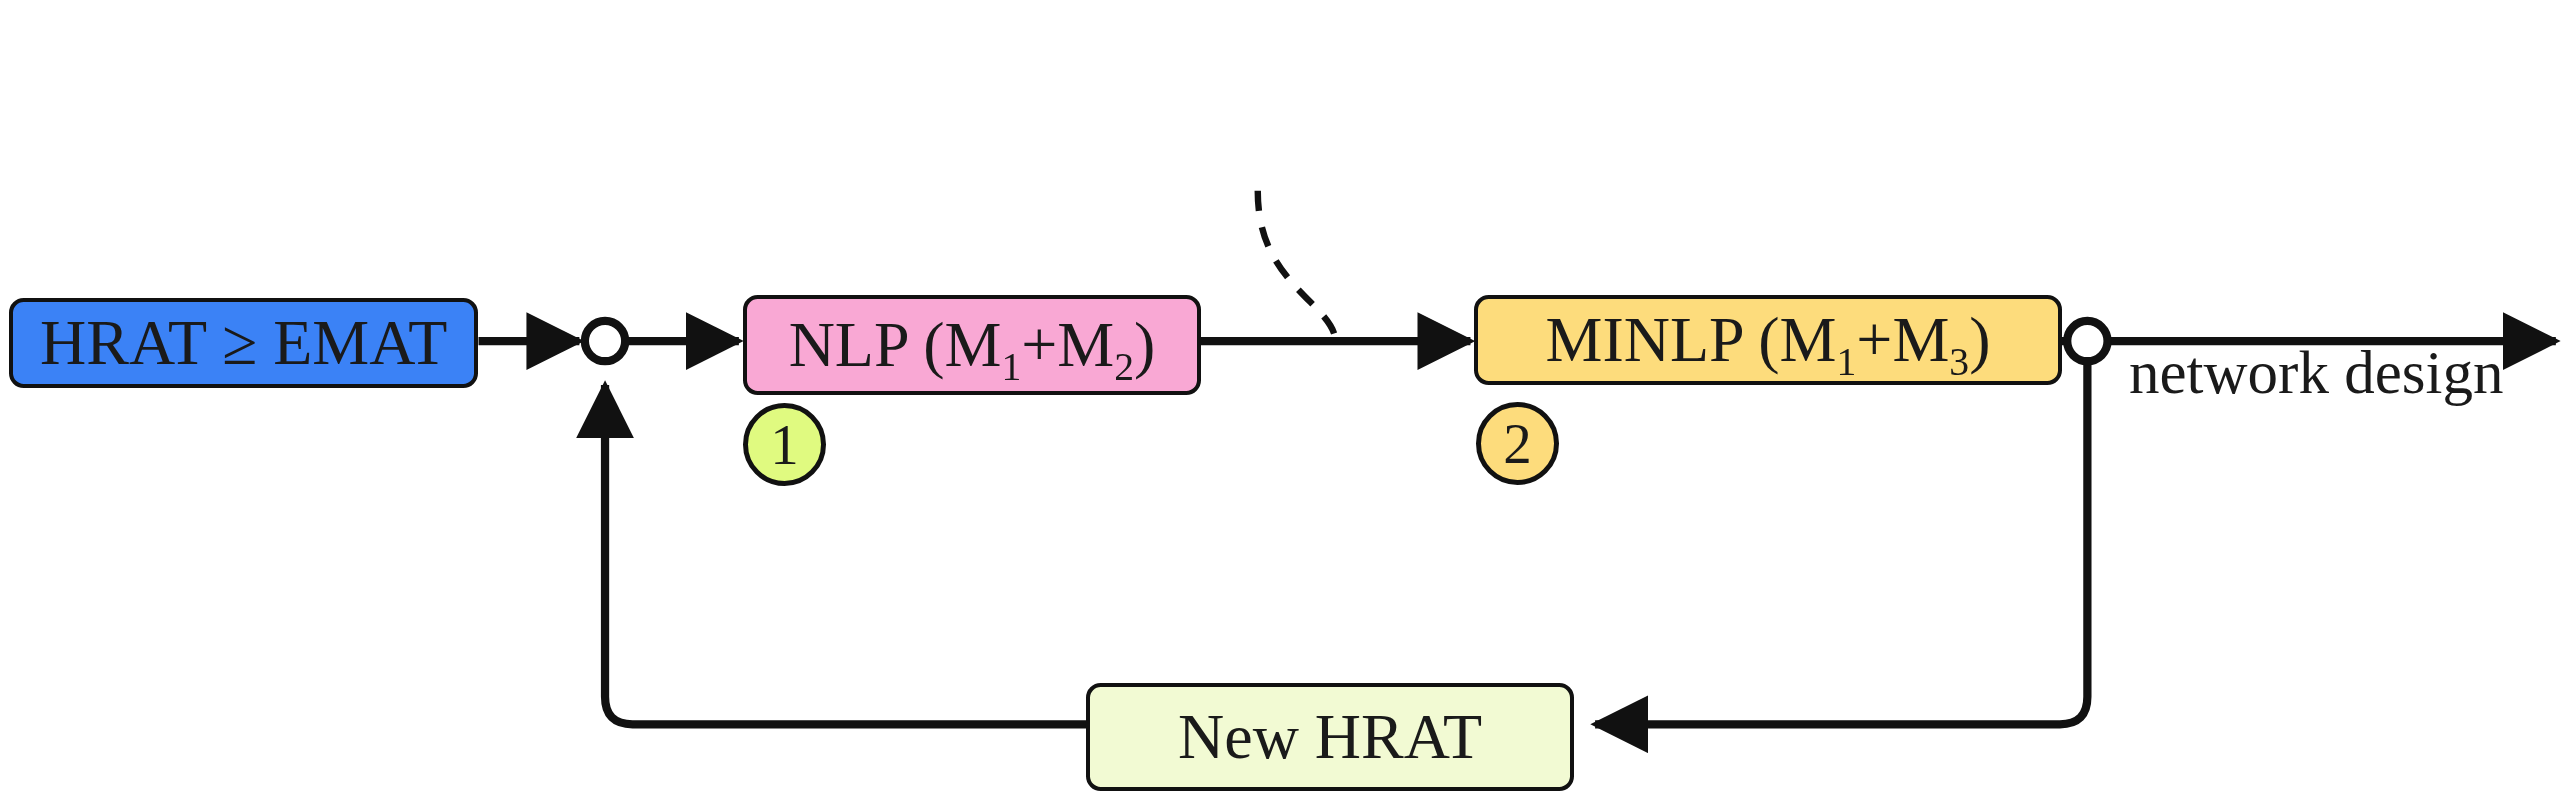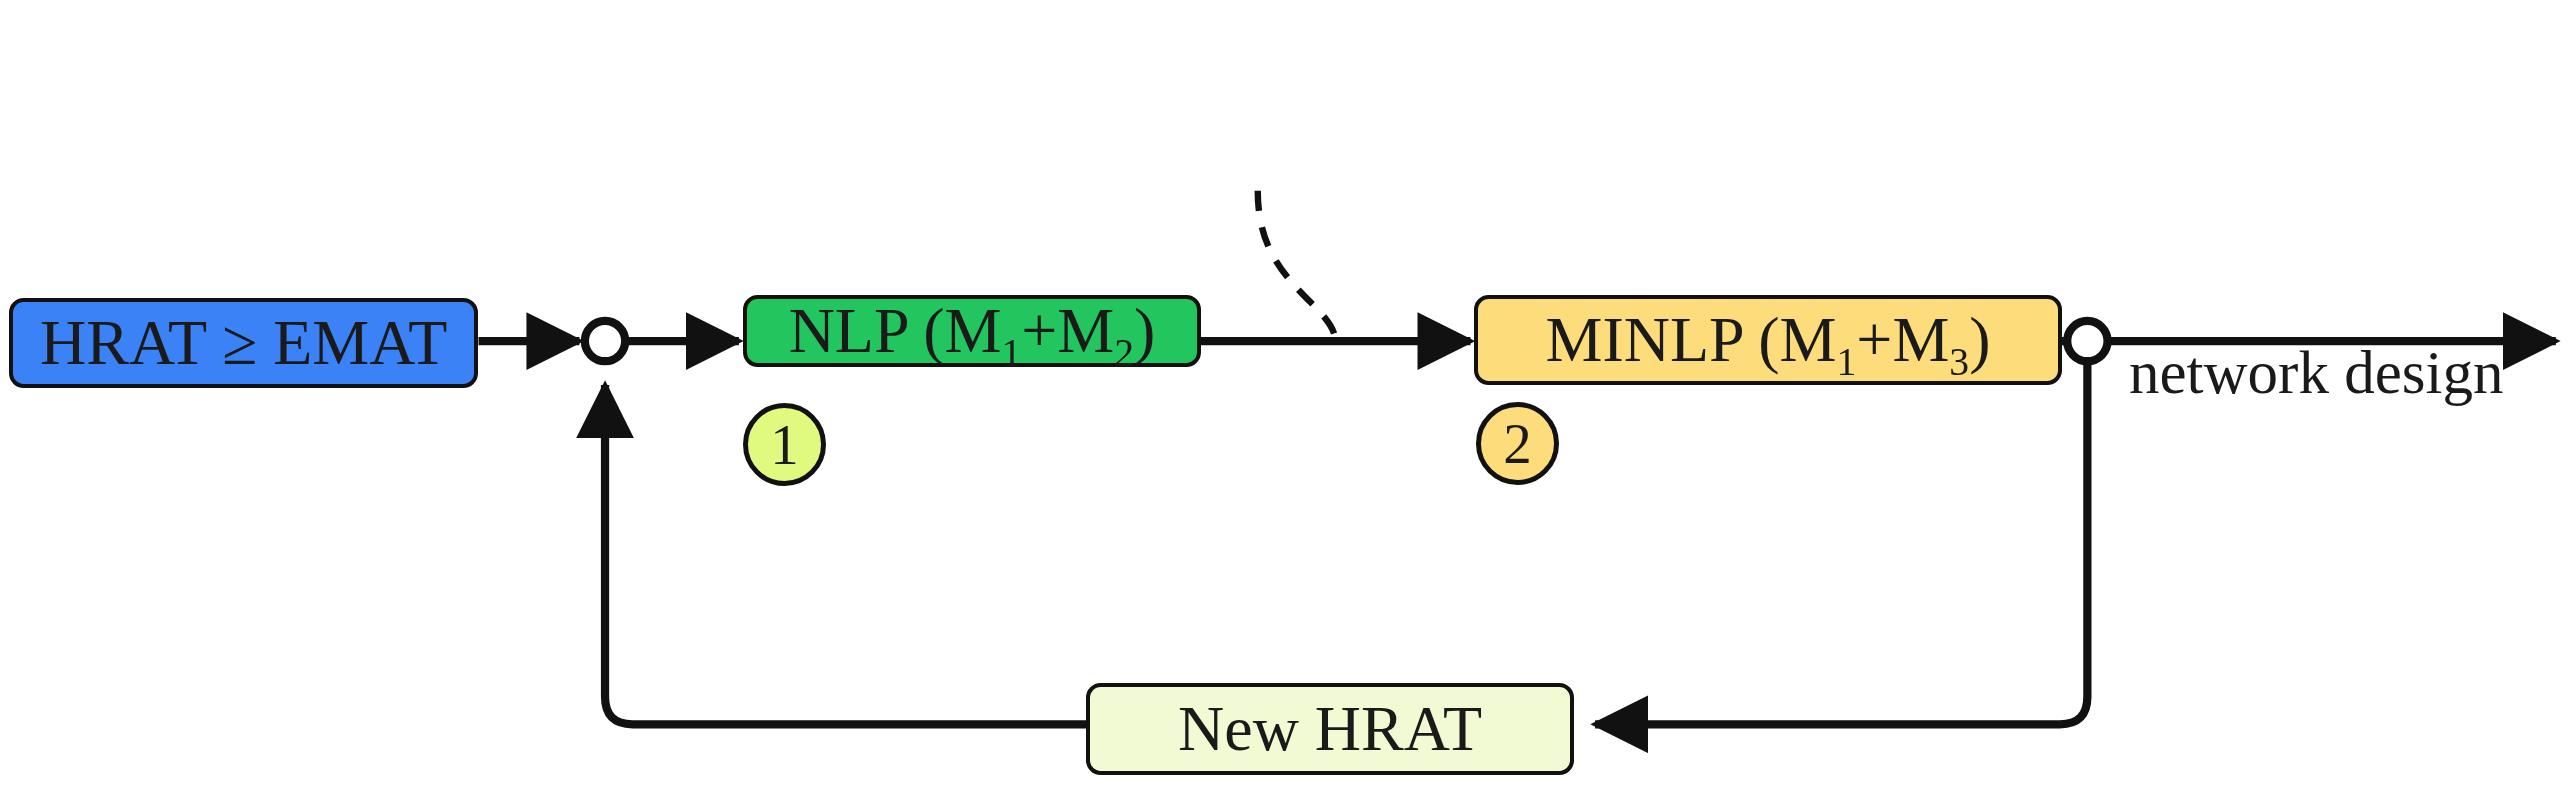--- a/index.html
+++ b/index.html
@@ -35,31 +35,31 @@
     color: #1a1a1a;
     line-height: 1;
     white-space: nowrap;
   }
   #box-hrat {
     left: 9.2px;  top: 298px;  width: 469px;  height: 90px;
     background: #3b82f6;
     font-size: 64px;
   }
   #box-nlp {
-    left: 743px; top: 295px;  width: 458px;  height: 72px;
-    background: #22c55e;
+    left: 743px; top: 295px;  width: 458px;  height: 100px;
+    background: #f9a8d4;
     font-size: 64px;
   }
   #box-minlp {
     left: 1474px; top: 295px; width: 588px;  height: 90px;
     background: #FDDC7C;
     font-size: 64px;
   }
   #box-newhrat {
-    left: 1086px; top: 683px; width: 488px;  height: 92px;
+    left: 1086px; top: 683px; width: 488px;  height: 108px;
     background: #F2FAD3;
     font-size: 64px;
   }
   .sub {
     font-size: 0.62em;
     vertical-align: sub;
     line-height: 0;
   }
   .step-circle {
     position: absolute;

